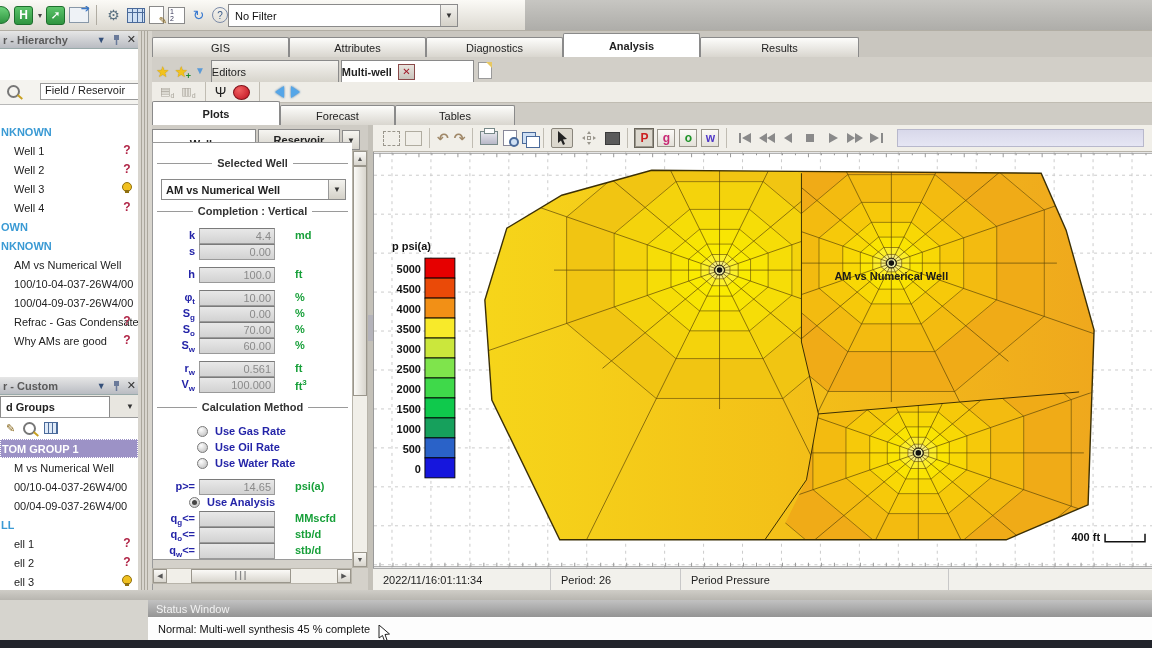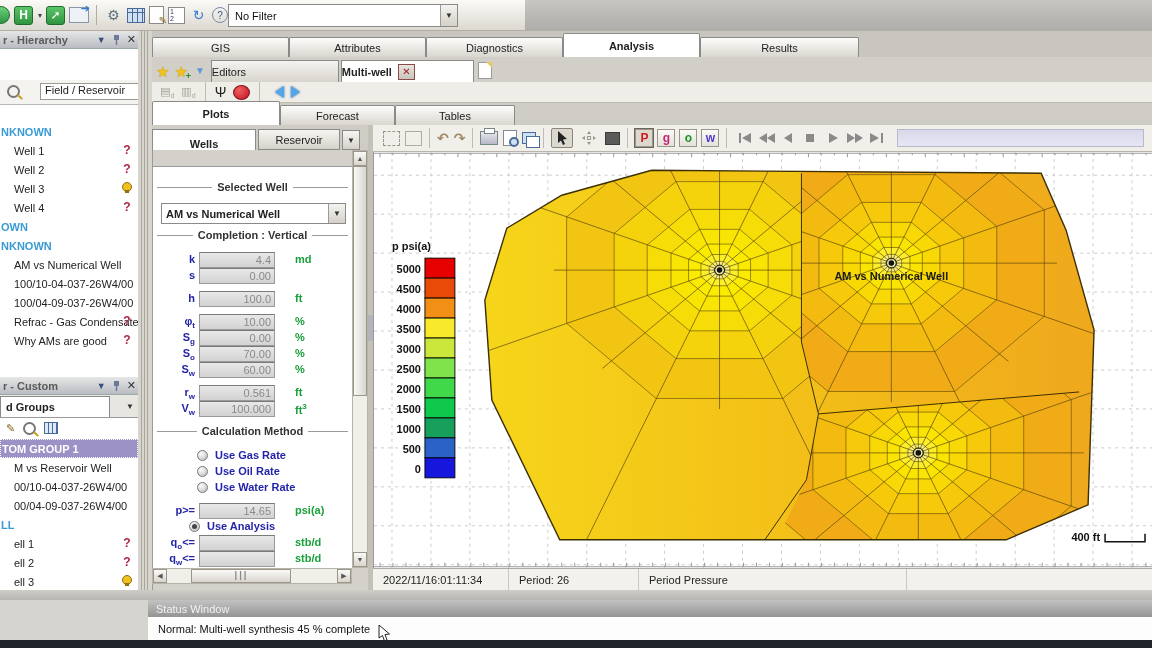--- a/index.html
+++ b/index.html
@@ -94,24 +94,24 @@
   .red-dot{width:15px;height:13px;border-radius:50%;background:radial-gradient(circle at 35% 30%,#f06060,#c01020);border:1px solid #801018;}
   .bl-arrow{width:0;height:0;border:6px solid transparent;}
   .bl-left{border-right:9px solid #55a6e8;filter:drop-shadow(0 0 1px #2a6aa8);}
   .bl-right{border-left:9px solid #55a6e8;filter:drop-shadow(0 0 1px #2a6aa8);}
   
   #plots-tabs{left:152px;top:103px;width:1000px;height:22px;background:#cfccc5;display:flex;align-items:flex-end;}
   
   #panel-tabs{left:152px;top:125px;width:216px;height:25px;background:#cfccc5;display:flex;align-items:flex-end;position:absolute;}
   .ptab{height:21px;box-sizing:border-box;display:flex;align-items:center;justify-content:center;}
   .ptab.active{background:#fff;border:1px solid #8a8a8a;border-bottom:none;font-weight:bold;width:104px;align-items:flex-end;}
-  .ptab.btn{background:linear-gradient(#f6f5f1,#d5d2ca);border:1px solid #8a8a8a;width:82px;margin-left:2px;}
+  .ptab.btn{background:linear-gradient(#f6f5f1,#d5d2ca);border:1px solid #8a8a8a;width:82px;margin-left:2px;font-weight:bold;}
   .ptab-caret{width:18px;height:20px;display:flex;align-items:center;justify-content:center;font-size:8px;color:#333;
     background:linear-gradient(#f6f5f1,#d5d2ca);border:1px solid #8a8a8a;margin-left:2px;box-sizing:border-box;}
-  #param-panel{left:152px;top:166px;width:200px;height:418px;background:#fff;border:1px solid #9a9a9a;border-right:none;box-sizing:border-box;}
+  #param-panel{left:152px;top:142px;width:200px;height:418px;background:#fff;border:1px solid #9a9a9a;border-right:none;box-sizing:border-box;}
   .sec-hdr{position:absolute;left:4px;right:4px;display:flex;align-items:center;gap:5px;font-weight:bold;color:#333;}
   .sec-hdr::before,.sec-hdr::after{content:"";flex:1;height:1px;background:#9a9a9a;}
   #well-combo{position:absolute;left:8px;top:36px;width:183px;height:19px;border:1px solid #8a8a8a;background:#fff;
     display:flex;align-items:center;font-weight:bold;}
   #well-combo .val{flex:1;padding-left:4px;white-space:nowrap;overflow:hidden;}
   .prow{position:relative;height:16px;}
   .prow.gap{margin-top:7px;}
   .plabel{position:absolute;left:0;width:42px;text-align:right;color:#2424a8;font-weight:bold;top:2px;}
   .plabel sub{font-size:8px;}
   .pfield{position:absolute;left:46px;top:1px;width:68px;height:14px;background:linear-gradient(#e8e8e8,#d2d2d2);
@@ -280,21 +280,21 @@
     <div id="custom-icons">
       <span style="color:#8a6a20;font-size:11px">✎</span>
       <span class="mag" style="position:relative;left:0;top:0"></span>
       <span class="small-grid"></span>
     </div>
     <div class="tree" id="custom-tree" style="top:408px">
         <div class="trow sel">
           <span class="lbl">TOM GROUP 1</span>
         </div>
         <div class="trow well">
-          <span class="lbl">M vs Reservoir Well</span>
+          <span class="lbl">M vs Numerical Well</span>
         </div>
         <div class="trow well">
           <span class="lbl">00/10-04-037-26W4/00</span>
         </div>
         <div class="trow well">
           <span class="lbl">00/04-09-037-26W4/00</span>
         </div>
         <div class="trow group">
           <span class="lbl">LL</span>
         </div>
@@ -463,20 +463,25 @@
           <span class="rlabel" style="left: 62px;">Use Water Rate</span>
         </div>
         <div class="prow gap">
           <span class="plabel">p&gt;=</span>
           <div class="pfield">14.65</div>
           <span class="punit">psi(a)</span>
         </div>
         <div class="radio-row">
           <span class="rdot on" style="left: 36px;"></span>
           <span class="rlabel" style="left: 54px;">Use Analysis</span>
+        </div>
+        <div class="prow">
+          <span class="plabel"><span>q<sub>g</sub>&lt;=</span></span>
+          <div class="pfield"></div>
+          <span class="punit">MMscfd</span>
         </div>
         <div class="prow">
           <span class="plabel"><span>q<sub>o</sub>&lt;=</span></span>
           <div class="pfield"></div>
           <span class="punit">stb/d</span>
         </div>
         <div class="prow">
           <span class="plabel"><span>q<sub>w</sub>&lt;=</span></span>
           <div class="pfield"></div>
           <span class="punit">stb/d</span>
@@ -856,21 +861,21 @@
         <rect x="51" y="286" width="30" height="20" fill="#2a62c8" stroke="#000" stroke-width="0.9"></rect>
         <text x="47" y="301" font-size="11" font-weight="bold" fill="#111" text-anchor="end" font-family="Liberation Sans, DejaVu Sans, sans-serif">500</text>
         <rect x="51" y="306" width="30" height="20" fill="#1616dd" stroke="#000" stroke-width="0.9"></rect>
         <text x="47" y="321" font-size="11" font-weight="bold" fill="#111" text-anchor="end" font-family="Liberation Sans, DejaVu Sans, sans-serif">0</text>
         <text x="727" y="389" font-size="11" font-weight="bold" fill="#111" text-anchor="end" font-family="Liberation Sans, DejaVu Sans, sans-serif">400 ft</text>
         <path d="M732,382 l0,8 l40,0 l0,-8" fill="none" stroke="#111" stroke-width="1.5"></path>
       </svg>
   </div>
 
   <div id="plot-status">
-    <div class="ps-cell" style="width:136px">2022/11/16:01:11:34</div>
+    <div class="ps-cell" style="width:178px">2022/11/16:01:11:34</div>
     <div class="ps-cell" style="width:130px">Period: 26</div>
     <div class="ps-cell" style="width:268px">Period Pressure</div>
     <div class="ps-cell" style="flex:1;border-right:none"></div>
   </div>
 
   <div id="band" class="abs"></div>
   <div id="bottom-left" class="abs"></div>
   <div id="status-hdr" class="abs">
     <span>Status Window</span>
   </div>

